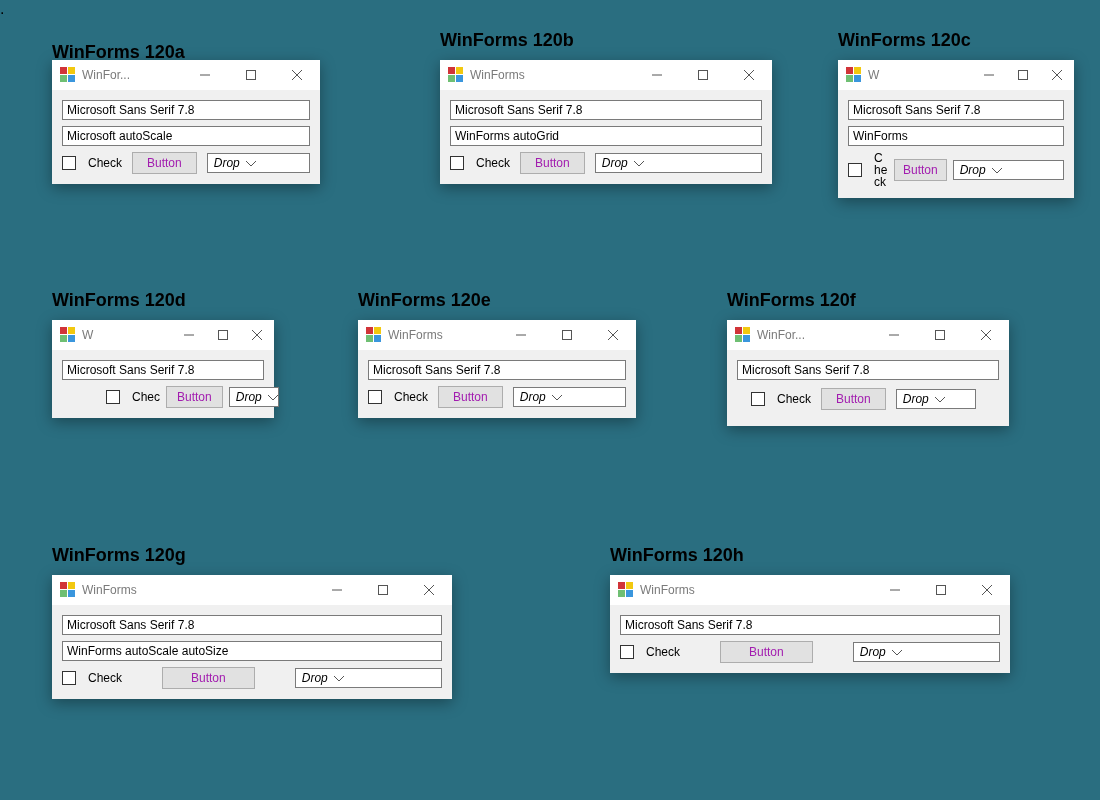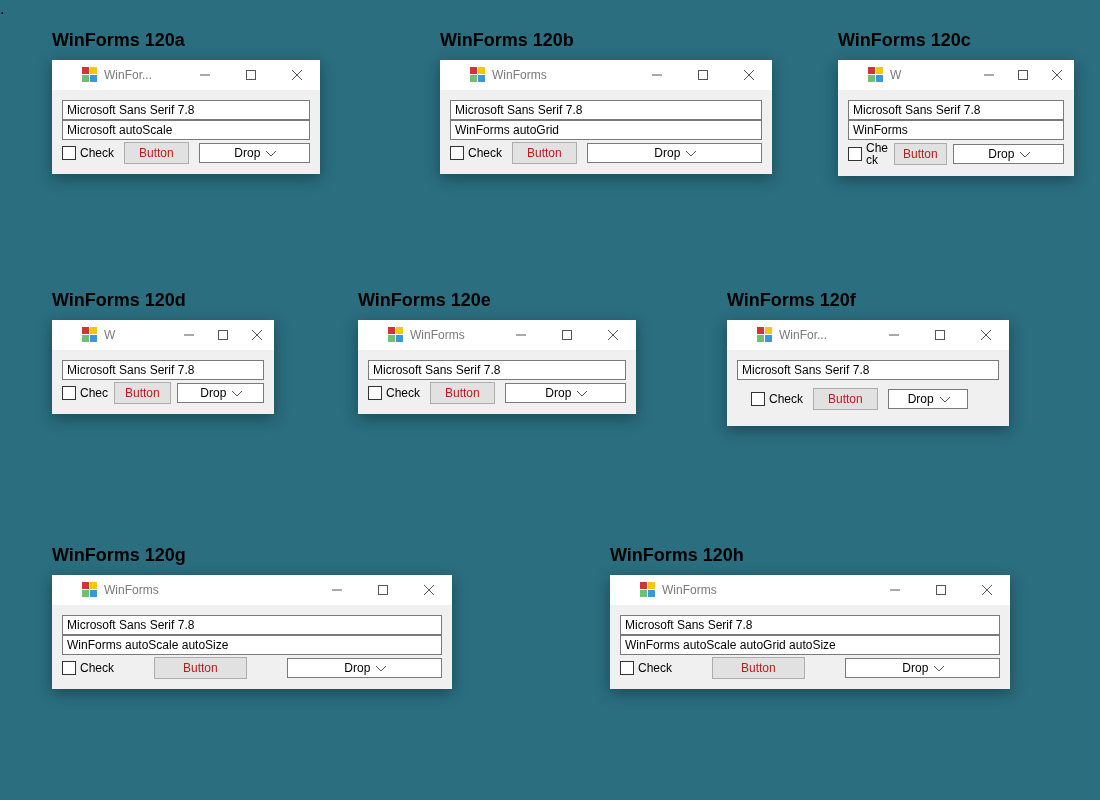--- a/index.html
+++ b/index.html
@@ -25,21 +25,20 @@
   }
   
   .titlebar {
     height:30px;
     display:flex;
     align-items:center;
     background:#fff;
     font-size:12px;
     color:#7a7a7a;
     overflow:hidden;
-    padding-left:22px;
   }
   .tb-icon {
     width:16px; height:16px;
     margin-left:8px; margin-right:6px;
     display:inline-block;
     position:relative;
     flex:0 0 auto;
   }
   .tb-icon::before {
     content:"";
@@ -80,79 +79,81 @@
   .client {
     background:#f0f0f0;
     padding:10px;
   }
   .textbox {
     width:100%;
     background:#fff;
     border:1px solid #7a7a7a;
     font-size:12px;
     padding:2px 4px;
+    margin-bottom:6px;
     color:#000;
     white-space:nowrap;
     overflow:hidden;
   }
   .controls-row {
     display:flex;
     align-items:center;
     gap:10px;
     margin-top:2px;
   }
   .checkwrap {
     display:flex;
     align-items:center;
-    gap:4px;
+    gap:12px;
     font-size:12px;
     color:#000;
     white-space:nowrap;
     flex:0 0 auto;
   }
   .checkbox {
     width:14px; height:14px;
     border:1px solid #333;
     background:#fff;
     flex:0 0 auto;
   }
   .btn {
     background:#e1e1e1;
     border:1px solid #adadad;
     font-size:12px;
     padding:3px 14px;
-    color:#b91c1c;
+    color:#a21caf;
     flex:0 0 auto;
   }
   .drop {
     background:#fff;
     border:1px solid #7a7a7a;
     font-size:12px;
     display:flex;
     align-items:center;
-    justify-content:center;
+    justify-content:flex-start;
     padding:2px 4px 2px 6px;
     min-width:60px;
     flex:1 1 auto;
+    font-style:italic;
   }
   .drop .chev {
     margin-left:6px;
     flex:0 0 auto;
   }
   .check-wrapped { line-height:1.0; }
 </style>
 </head>
 <body>
 
 
 
 
 
 
-<div class="heading" style="left:52px; top:30px;">WinForms 120a</div>
+<div class="heading" style="left:52px; top:42px;">WinForms 120a</div>
 <div class="winwrap" style="left:52px; top:60px; width:268px;">
   <div class="titlebar">
     <span class="tb-icon">
         <span class="y"></span>
         <span class="g"></span>
       </span>
     <span class="tb-title">WinFor...</span>
     <div class="tb-ctrls">
       <div class="tb-btn">
           <svg width="10" height="10">
@@ -310,21 +311,21 @@
       <div class="tb-btn">
           <svg width="10" height="10">
             <line x1="0" y1="0" x2="10" y2="10" stroke="#555"></line>
             <line x1="10" y1="0" x2="0" y2="10" stroke="#555"></line>
           </svg>
         </div>
     </div>
   </div>
   <div class="client">
     <div class="textbox">Microsoft Sans Serif 7.8</div>
-    <div class="controls-row" style="gap:6px;">
+    <div class="controls-row" style="gap:6px;margin-left:44px;">
       <div class="checkwrap">
         <span class="checkbox"></span>
         <span>Chec</span>
       </div>
       <div class="btn" style="padding:3px 10px;">Button</div>
       <div class="drop" style="min-width:50px;">
         <span>Drop</span>
         <span class="chev"><svg width="10" height="6">
               <polyline points="0,0 5,5 10,0" fill="none" stroke="#555"></polyline>
             </svg></span>
@@ -497,21 +498,20 @@
       <div class="tb-btn">
           <svg width="10" height="10">
             <line x1="0" y1="0" x2="10" y2="10" stroke="#555"></line>
             <line x1="10" y1="0" x2="0" y2="10" stroke="#555"></line>
           </svg>
         </div>
     </div>
   </div>
   <div class="client">
     <div class="textbox">Microsoft Sans Serif 7.8</div>
-    <div class="textbox">WinForms autoScale autoGrid autoSize</div>
     <div class="controls-row" style="gap:40px;">
       <div class="checkwrap">
         <span class="checkbox"></span>
         <span>Check</span>
       </div>
       <div class="btn" style="padding:3px 28px;">Button</div>
       <div class="drop">
         <span>Drop</span>
         <span class="chev"><svg width="10" height="6">
               <polyline points="0,0 5,5 10,0" fill="none" stroke="#555"></polyline>

